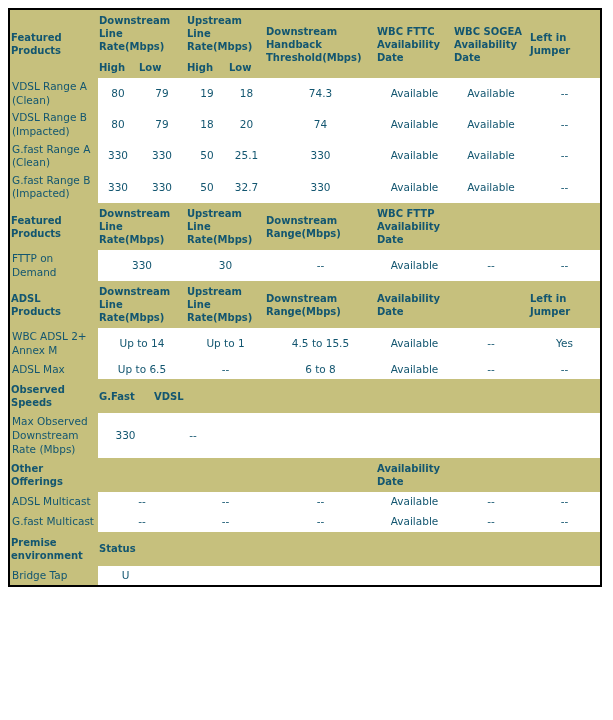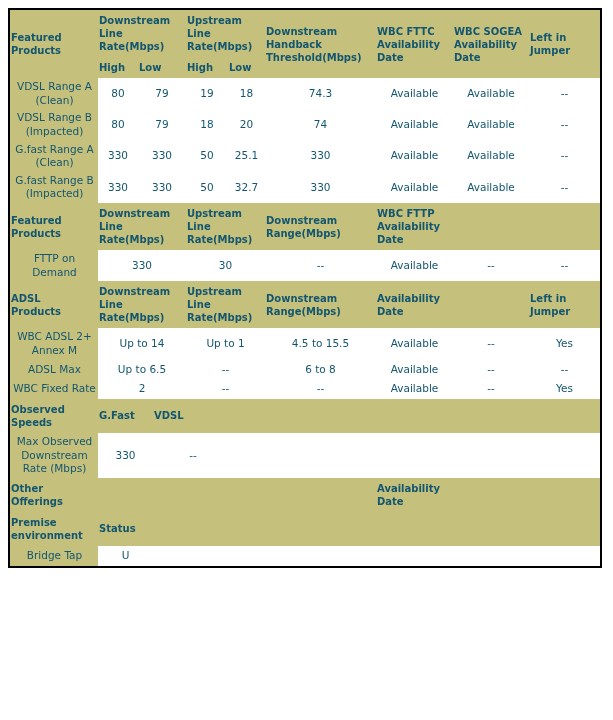--- a/index.html
+++ b/index.html
@@ -10,21 +10,21 @@
   table { border-collapse:collapse; table-layout:fixed; width:590px; }
   th {
     background:var(--khaki); color:var(--text);
     font-weight:bold; font-size:10px; line-height:1.3;
     text-align:left; vertical-align:middle;
     padding:4px 1px; white-space:pre-line;
   }
   td.rowlabel {
     background:var(--khaki); color:var(--text);
     font-size:10.5px; line-height:1.3; font-weight:normal;
-    text-align:center; vertical-align:middle; padding:2px 1px 2px 2px;
+    text-align:left; vertical-align:middle; padding:2px 1px 2px 2px;
   }
   td.val {
     background:var(--cellbg); color:var(--text);
     font-size:10.5px; line-height:1.3;
     text-align:center; vertical-align:middle;
     padding:3px 1px; white-space:nowrap;
   }
 </style>
 </head>
 <body>
@@ -201,29 +201,20 @@
           </tr>
           <tr>
             <td class="rowlabel">ADSL Max</td>
             <td class="val">Up to 6.5</td>
             <td class="val">--</td>
             <td class="val">6 to 8</td>
             <td class="val">Available</td>
             <td class="val">--</td>
             <td class="val">--</td>
           </tr>
-          <tr>
-            <td class="rowlabel">WBC Fixed Rate</td>
-            <td class="val">2</td>
-            <td class="val">--</td>
-            <td class="val">--</td>
-            <td class="val">Available</td>
-            <td class="val">--</td>
-            <td class="val">Yes</td>
-          </tr>
         </tbody>
       </table>
     <table>
         <colgroup>
           <col style="width: 88px;">
           <col style="width: 55px;">
           <col style="width: 80px;">
           <col style="width: 367px;">
         </colgroup>
         <thead>
@@ -261,20 +252,38 @@
             <th></th>
             <th></th>
             <th></th>
             <th>Availability
 Date</th>
             <th></th>
             <th></th>
           </tr>
         </thead>
         <tbody>
+          <tr>
+            <td class="rowlabel">ADSL Multicast</td>
+            <td class="val">--</td>
+            <td class="val">--</td>
+            <td class="val">--</td>
+            <td class="val">Available</td>
+            <td class="val">--</td>
+            <td class="val">--</td>
+          </tr>
+          <tr>
+            <td class="rowlabel">G.fast Multicast</td>
+            <td class="val">--</td>
+            <td class="val">--</td>
+            <td class="val">--</td>
+            <td class="val">Available</td>
+            <td class="val">--</td>
+            <td class="val">--</td>
+          </tr>
         </tbody>
       </table>
     <table>
         <colgroup>
           <col style="width: 88px;">
           <col style="width: 55px;">
           <col style="width: 447px;">
         </colgroup>
         <thead>
           <tr>

